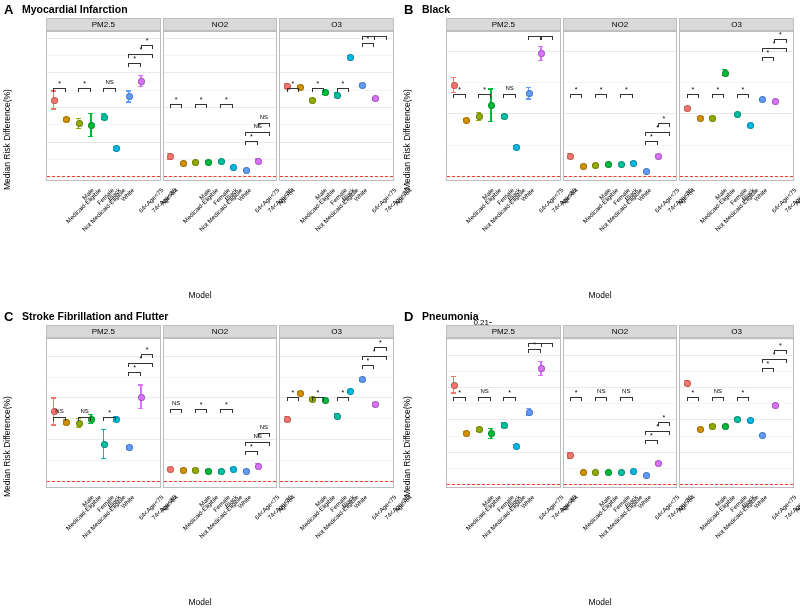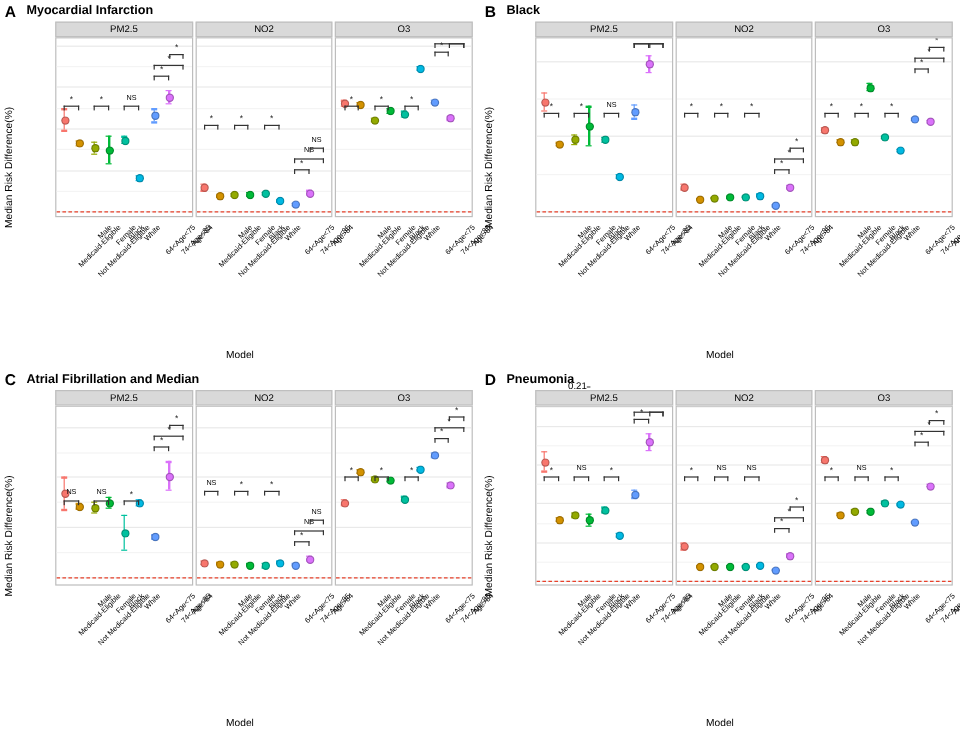--- a/index.html
+++ b/index.html
@@ -594,21 +594,21 @@
             <div class="xtl" style="left: 61.1111%; top: 2px;">White</div>
             <div class="xtl" style="left: 72.2222%; top: 2px;">64&lt;Age&lt;75</div>
             <div class="xtl" style="left: 83.3333%; top: 2px;">74&lt;Age&lt;85</div>
             <div class="xtl" style="left: 94.4444%; top: 2px;">Age&gt;84</div>
           </div>
         </div>
       </div>
     </div>
   <div class="quad q-c">
       <div class="panel-letter">C</div>
-      <div class="panel-title">Atrial Fibrillation and Median</div>
+      <div class="panel-title">Stroke Fibrillation and Flutter</div>
       <div class="ylab">Median Risk Difference(%)</div>
       <div class="xlab">Model</div>
       <div class="plotarea">
         <div class="strip-row">
           <div class="strip">PM2.5</div>
           <div class="strip">NO2</div>
           <div class="strip">O3</div>
         </div>
         <div class="yaxis">
           <div class="ytick" style="top: 141.667px;">0.00</div>

